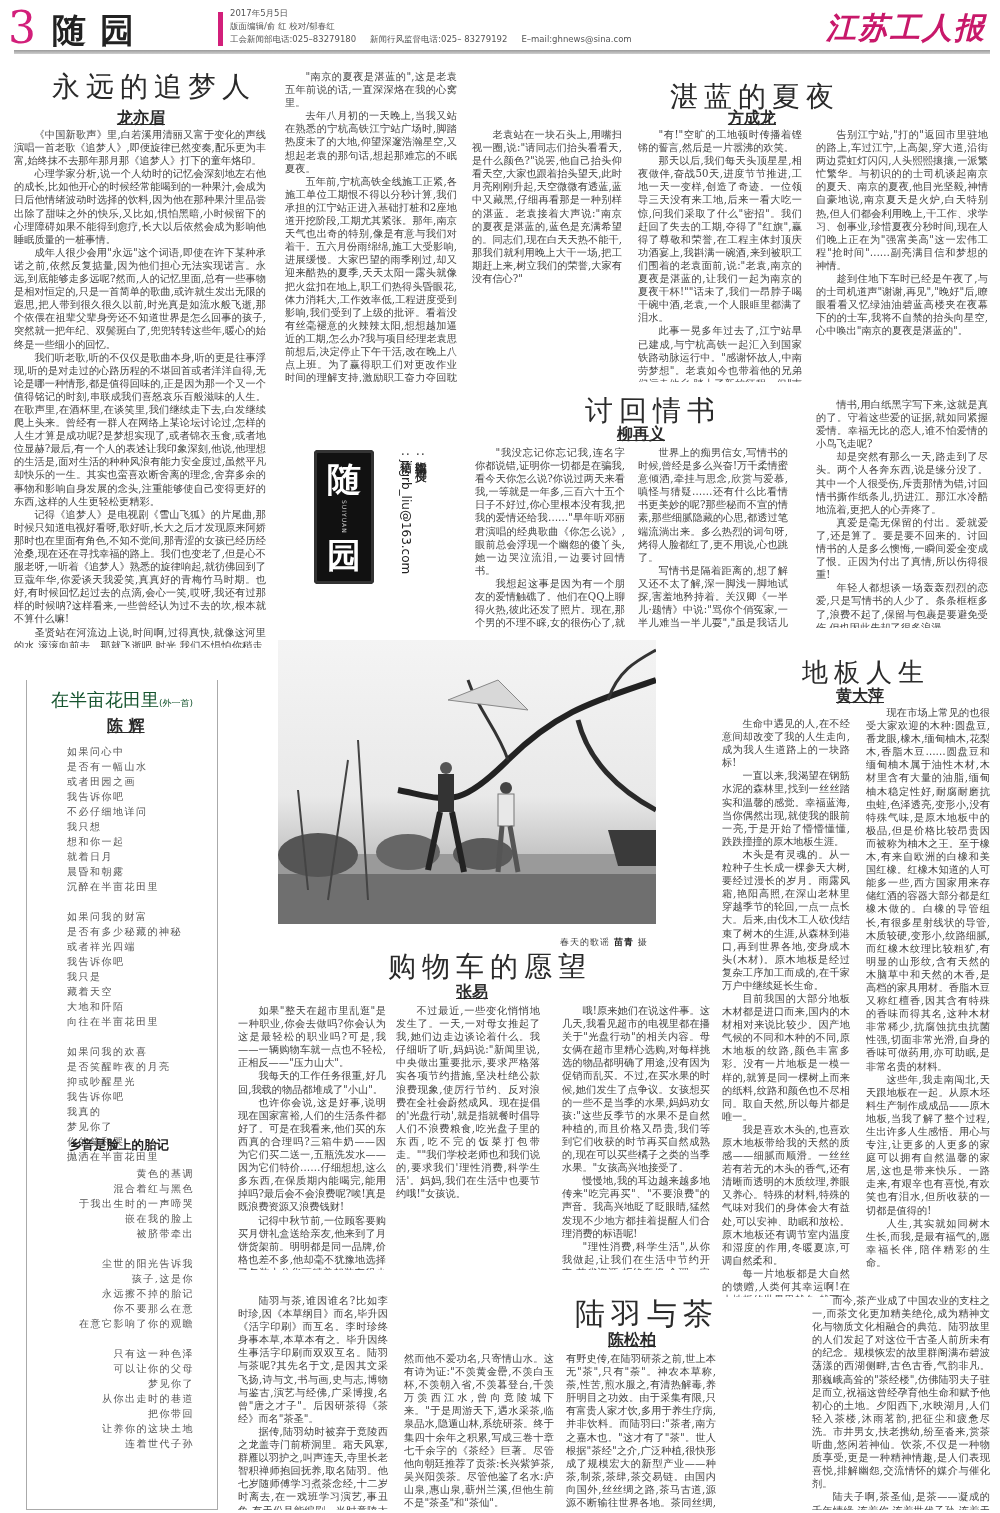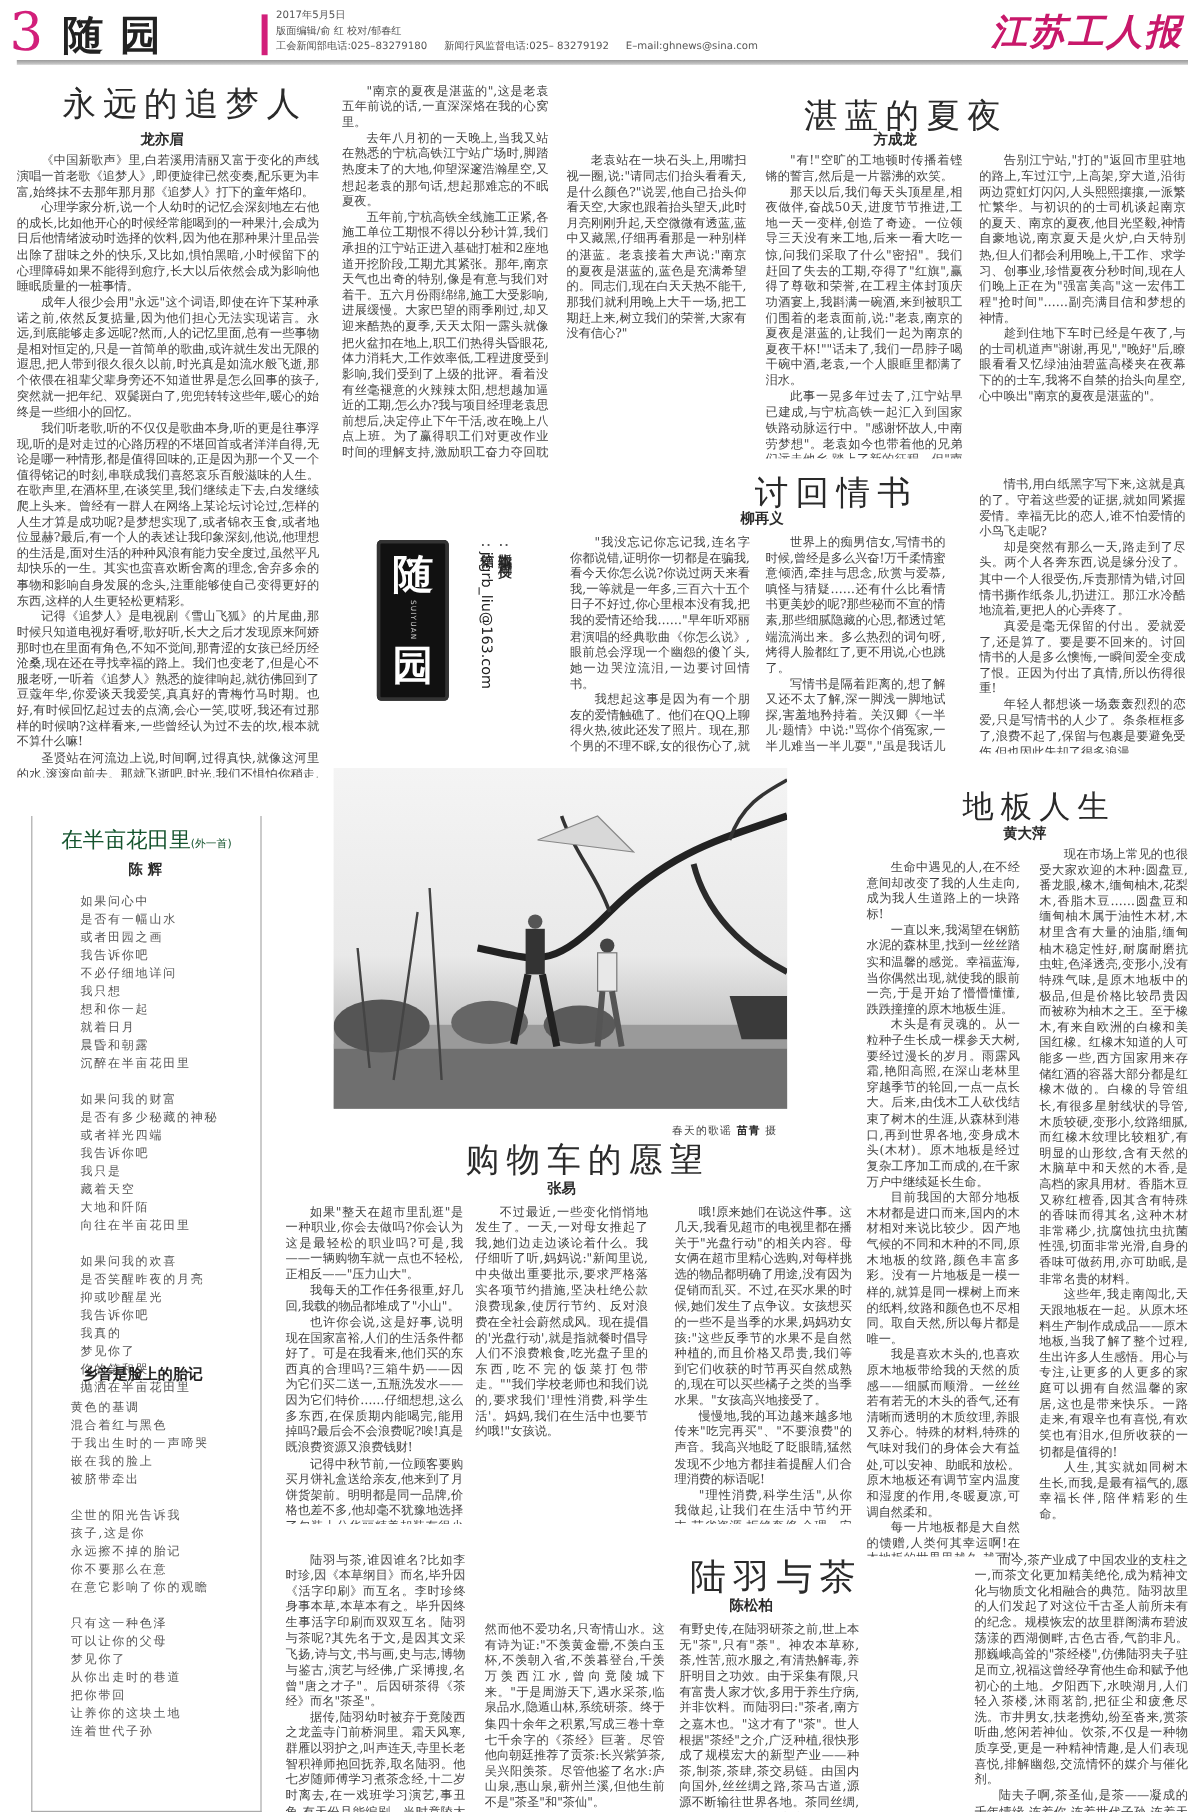--- a/index.html
+++ b/index.html
@@ -13,21 +13,21 @@
   .section-name { left: 52px; top: 10px; font-family: "DejaVu Sans", sans-serif; font-weight: bold; font-size: 34px; color: #222; letter-spacing: 14px; line-height: 40px; }
   .mast-bar { left: 218px; top: 12px; width: 5px; height: 34px; background: #d21f7a; }
   .mast-info { left: 230px; top: 7px; font-family: "DejaVu Sans", sans-serif; font-size: 8.5px; color: #555; line-height: 13px; }
   .mast-info div { white-space: nowrap; }
   .mast-info .spacer { display: inline-block; width: 14px; }
   .brand { right: 14px; top: 8px; font-family: "DejaVu Serif", serif; font-style: italic; font-weight: bold; font-size: 30px; color: #c8186a; letter-spacing: 2px; line-height: 40px; }
   .mast-rule { left: 14px; top: 50px; width: 976px; height: 4px; background: linear-gradient(#9a9a9a, #cfcfcf); }
 
   
   .title { font-family: "DejaVu Sans", sans-serif; font-weight: normal; color: #2a2a2a; letter-spacing: 6px; white-space: nowrap; }
-  .byline { font-family: "DejaVu Sans", sans-serif; font-weight: bold; color: #2a2a2a; font-size: 12px; white-space: nowrap; }
+  .byline { font-family: "DejaVu Sans", sans-serif; font-weight: bold; color: #2a2a2a; font-size: 16px; white-space: nowrap; text-decoration: underline; }
 
   
   .col { font-size: 10.2px; line-height: 13.1px; color: #444; text-align: justify; overflow: hidden; }
   .col p { text-indent: 2em; }
   .col p.noind { text-indent: 0; }
 
   
   .logo-box { left: 314px; top: 450px; width: 60px; height: 134px; background: #111; border-radius: 4px; color: #fff; display: flex; flex-direction: column; align-items: center; justify-content: space-around; padding: 8px 0; box-shadow: 0 0 0 3px #333 inset; }
   .logo-box .lg { font-family: "DejaVu Serif", serif; font-weight: bold; font-size: 34px; line-height: 40px; }
   .logo-box .sub { font-family: "DejaVu Sans", sans-serif; font-size: 6px; letter-spacing: 1px; writing-mode: vertical-rl; color: #ccc; }
@@ -106,21 +106,21 @@
     <span class="sub">SUIYUAN</span>
     <span class="lg">园</span>
   </div>
   <div class="abs editor-info">
     <div>本版编辑: 柳再义</div>
     <div>信箱: jsgrb_liu@163.com</div>
   </div>
 </aside>
 
 <article>
-  <h2 class="abs title" style="left:585px; top:392px; font-size:28px;margin-left:44px;">讨回情书</h2>
+  <h2 class="abs title" style="left:585px; top:392px; font-size:28px;">讨回情书</h2>
   <div class="abs byline" style="left:617px; top:424px;">柳再义</div>
   <div class="abs col" style="left:475px; top:446px; width:150px; height:182px;">
     <p>"我没忘记你忘记我,连名字你都说错,证明你一切都是在骗我,看今天你怎么说?你说过两天来看我,一等就是一年多,三百六十五个日子不好过,你心里根本没有我,把我的爱情还给我……"早年听邓丽君演唱的经典歌曲《你怎么说》,眼前总会浮现一个幽怨的傻丫头,她一边哭泣流泪,一边要讨回情书。</p>
     <p>我想起这事是因为有一个朋友的爱情触礁了。他们在QQ上聊得火热,彼此还发了照片。现在,那个男的不理不睬,女的很伤心了,就盯着要照片,其实这已经没有什么意义了。就算他重新把照片发回来,又能说明什么问题呢?</p>
   </div>
   <div class="abs col" style="left:638px; top:446px; width:150px; height:182px;">
     <p>世界上的痴男信女,写情书的时候,曾经是多么兴奋!万千柔情蜜意倾洒,牵挂与思念,欣赏与爱慕,嗔怪与猜疑……还有什么比看情书更美妙的呢?那些秘而不宣的情素,那些细腻隐藏的心思,都透过笔端流淌出来。多么热烈的词句呀,烤得人脸都红了,更不用说,心也跳了。</p>
     <p>写情书是隔着距离的,想了解又还不太了解,深一脚浅一脚地试探,害羞地矜持着。关汉卿《一半儿·题情》中说:"骂你个俏冤家,一半儿难当一半儿耍","虽是我话儿嗔,一半儿推辞一半儿肯。"周国平说的就更直接——男女风情,妙在一半儿一半儿的,琢磨透了,哪里还有俏冤家?想明白了,如何还会心慌乱?</p>
   </div>
   <div class="abs col" style="left:816px; top:398px; width:172px; height:230px;">
@@ -160,21 +160,21 @@
     <div>如果问我的欢喜</div>
     <div>是否笑醒昨夜的月亮</div>
     <div>抑或吵醒星光</div>
     <div>我告诉你吧</div>
     <div>我真的</div>
     <div>梦见你了</div>
     <div>你的笑和哭</div>
     <div>抛洒在半亩花田里</div>
   </div>
   <div class="abs poem-sub" style="left:42px; top:457px;">乡音是脸上的胎记</div>
-  <div class="abs poem" style="left:32px; top:486px;">
+  <div class="abs poem" style="left:52px; top:486px;text-align:right;">
     <div>黄色的基调</div>
     <div>混合着红与黑色</div>
     <div>于我出生时的一声啼哭</div>
     <div>嵌在我的脸上</div>
     <div>被脐带牵出</div>
     <div class="gap"></div>
     <div>尘世的阳光告诉我</div>
     <div>孩子,这是你</div>
     <div>永远擦不掉的胎记</div>
     <div>你不要那么在意</div>

